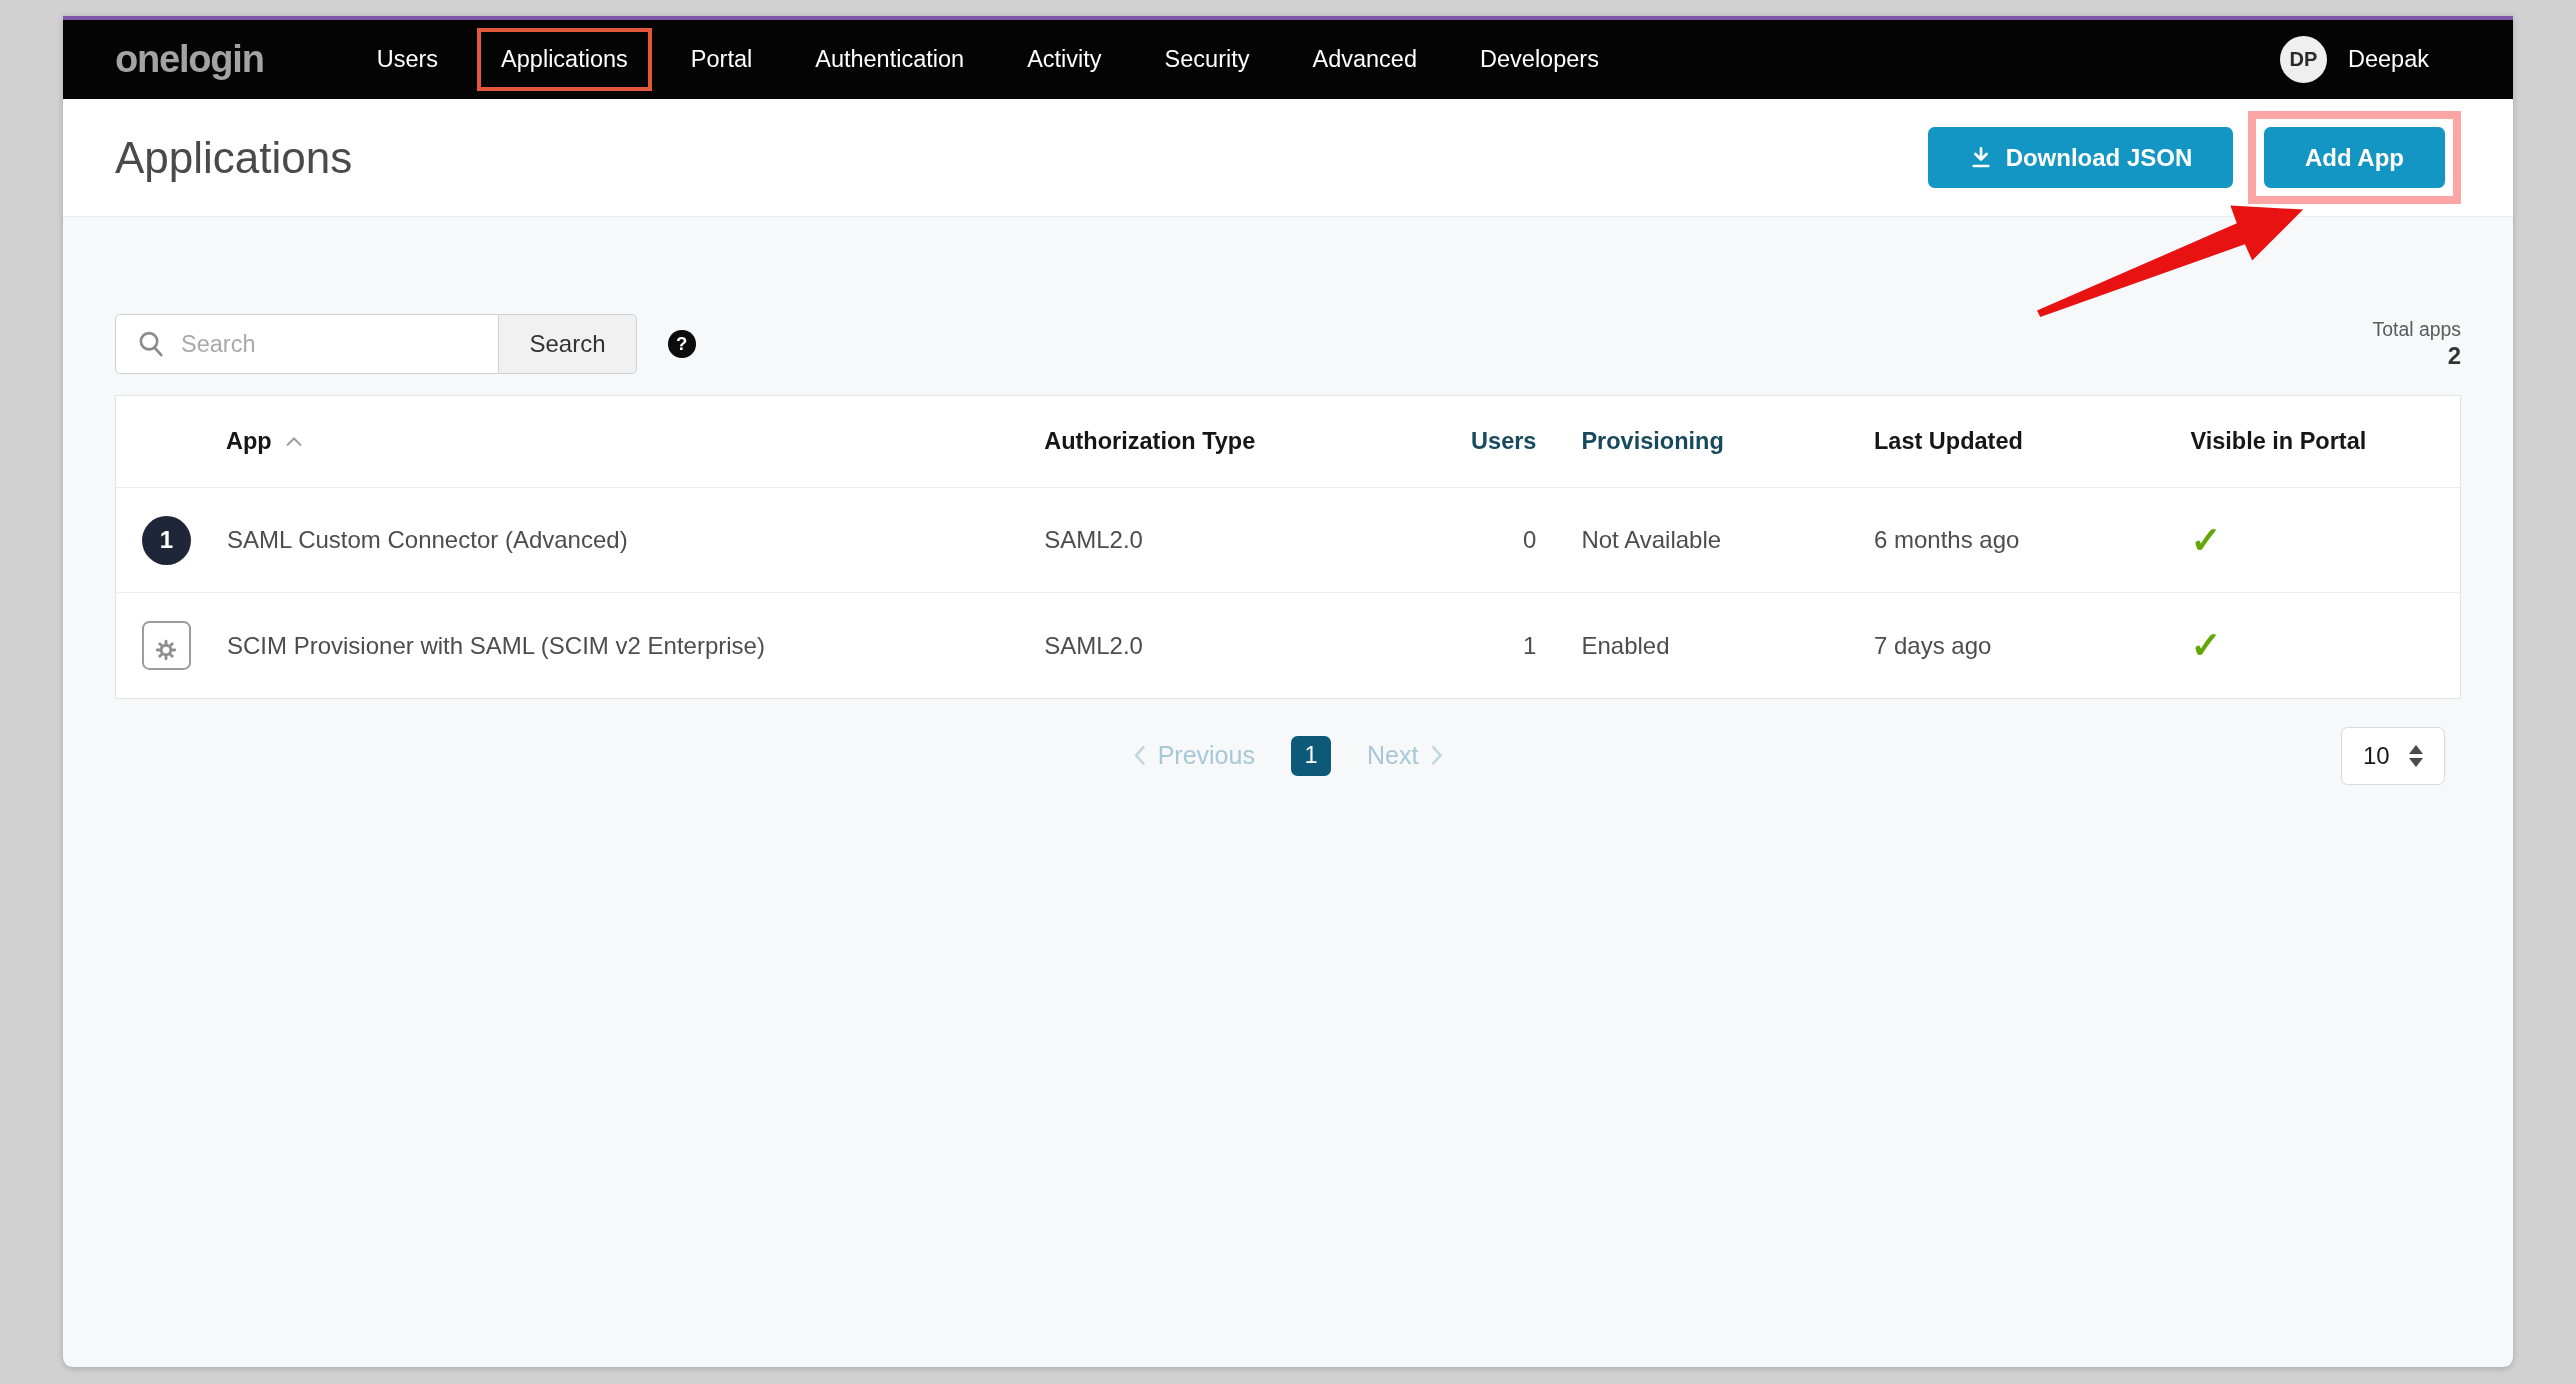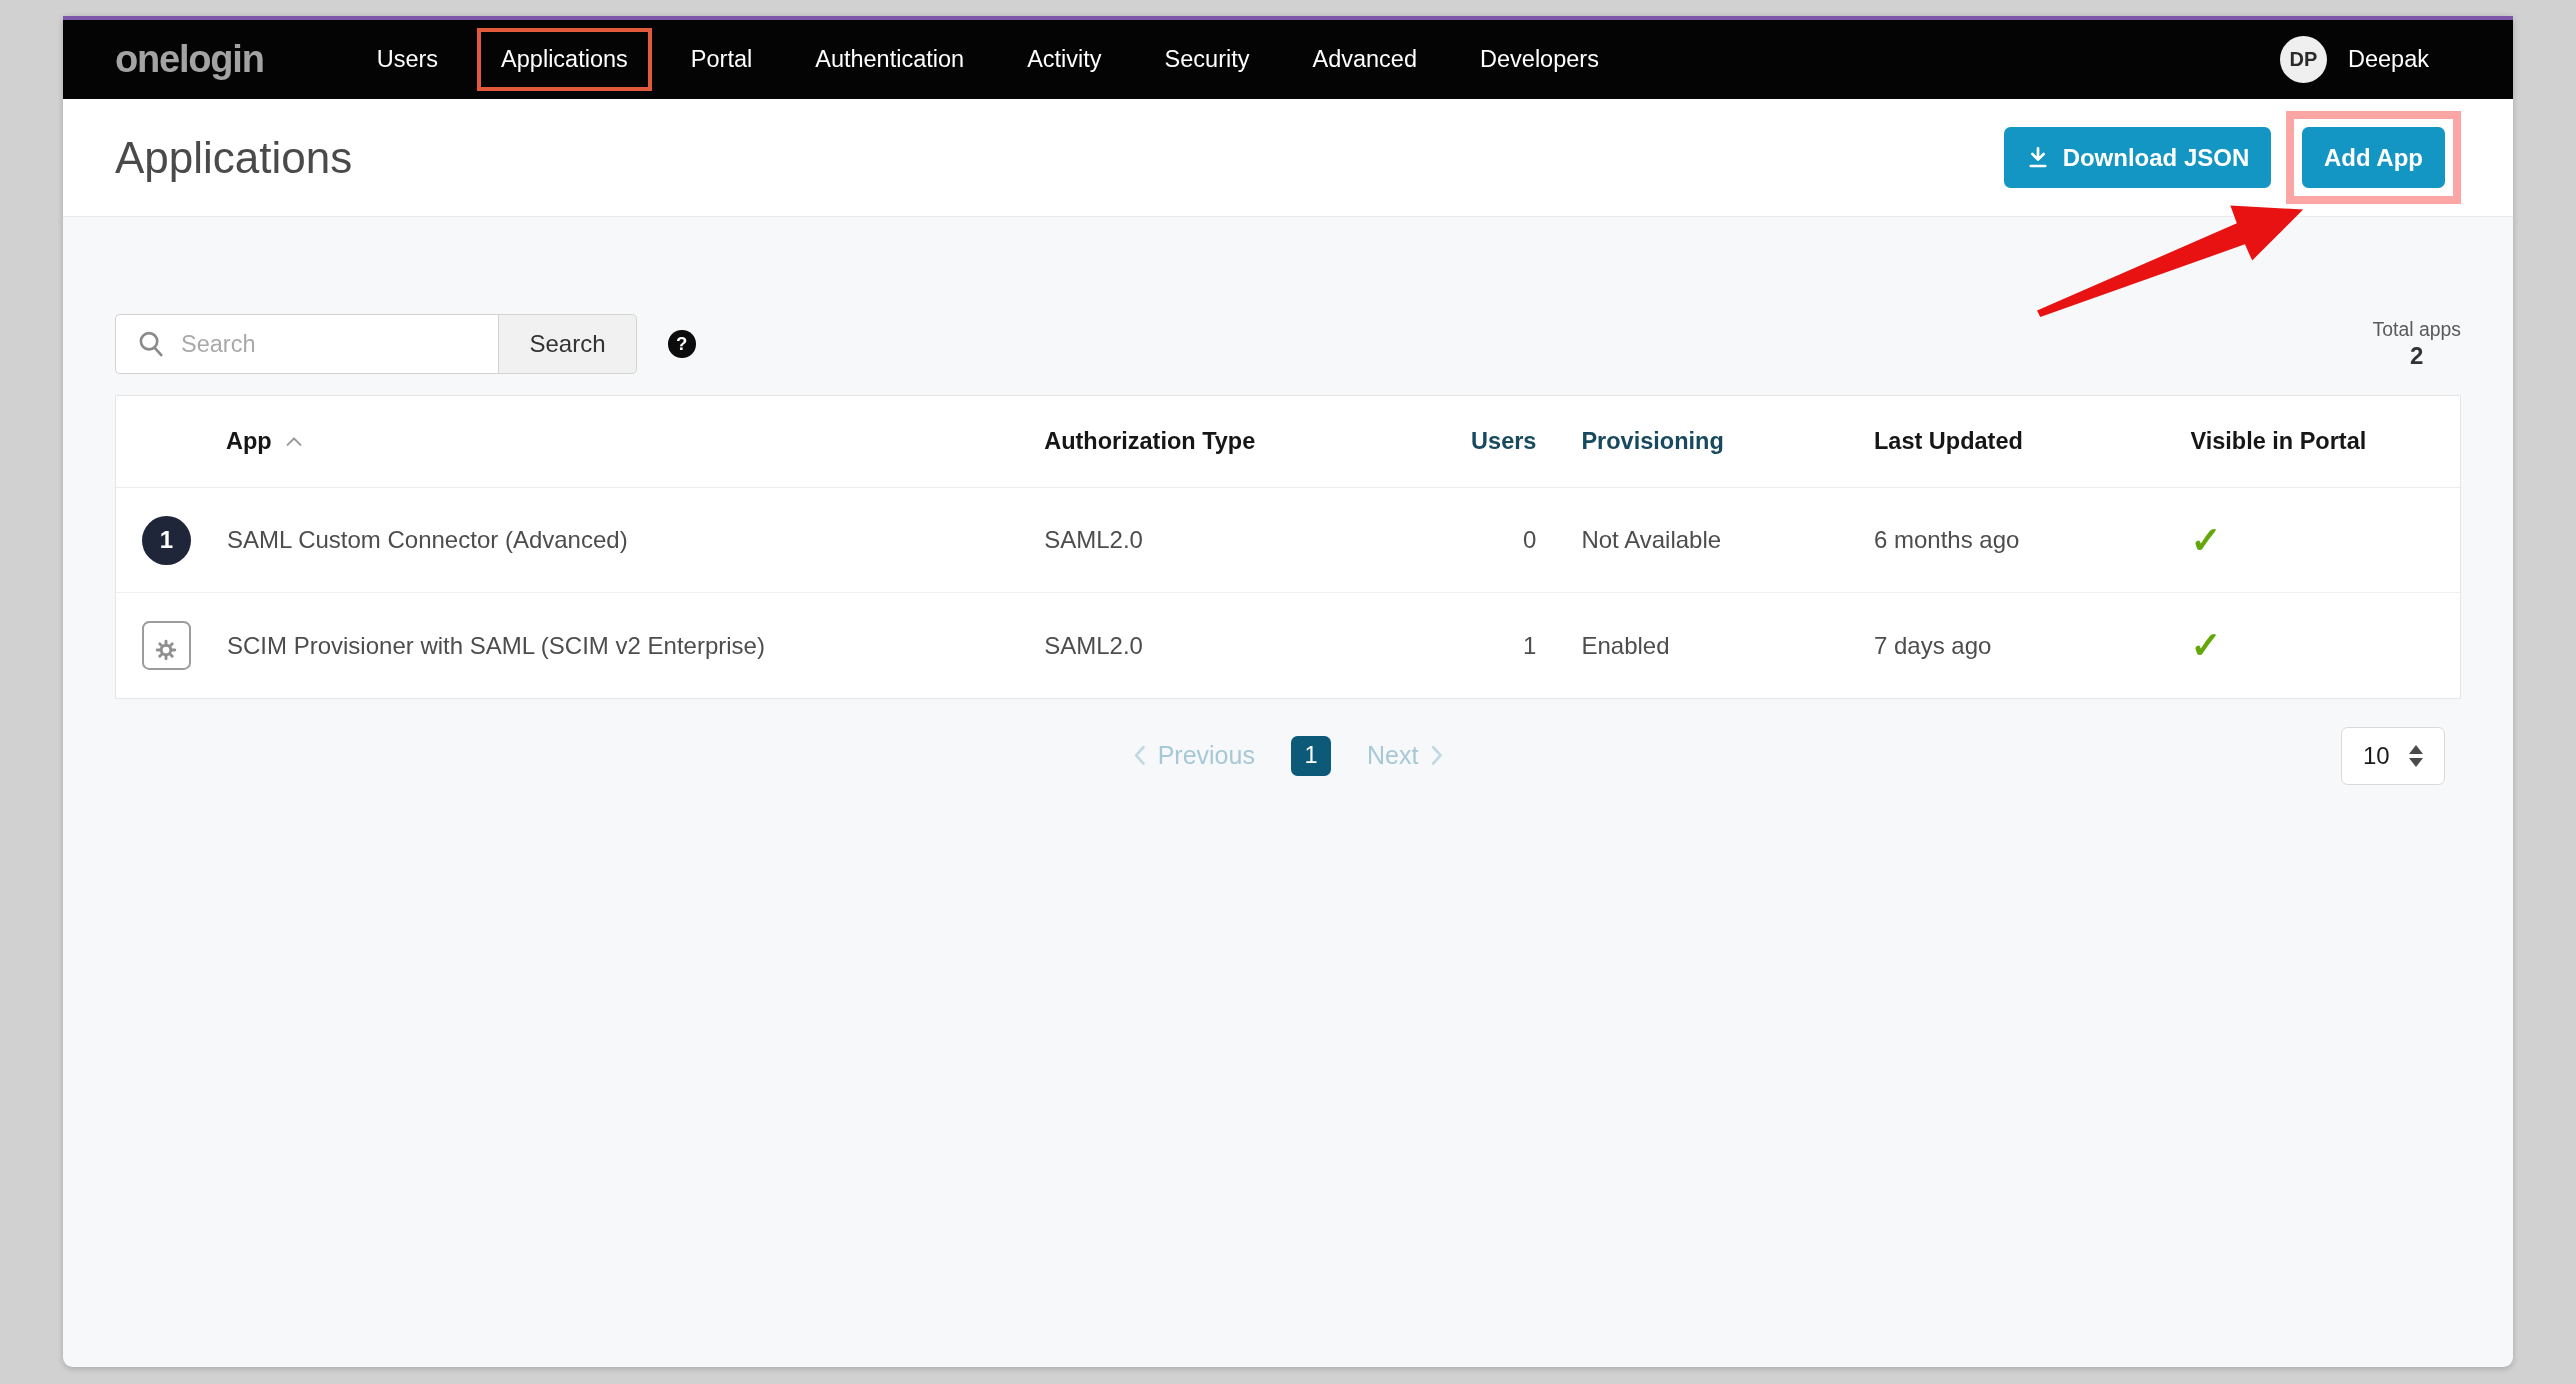--- a/index.html
+++ b/index.html
@@ -52,21 +52,21 @@
   .page-header {
     height:118px; background:#fff;
     border-bottom:1.6px solid #ebebeb;
     display:flex; align-items:center;
     padding:0 52px;
   }
   .page-title { font-size:44px; color:#4a4a4a; font-weight:400; }
   .header-actions { margin-left:auto; display:flex; align-items:center; gap:14.6px; }
   .btn-primary {
     background:#1496c4; color:#fff; border:none; border-radius:6.5px;
-    height:61px; padding:0 22px;
+    height:61px; padding:0 41px;
     font-size:24px; font-weight:700; font-family:inherit;
     display:flex; align-items:center; gap:13px; cursor:pointer;
   }
   .annotation-box {
     border:8px solid #fca5a5; padding:8px; background:transparent;
   }
 
   
   .page-body { padding:0 52px; }
   .toolbar { margin-top:97px; display:flex; align-items:center; }
@@ -85,21 +85,21 @@
     background:#f1f1f1; border:1.6px solid #d2d2d2; border-radius:0 4.9px 4.9px 0;
     font-size:24px; color:#333; font-family:inherit; cursor:pointer;
   }
   .help-icon {
     margin-left:31px;
     width:27.5px; height:27.5px; border-radius:50%;
     background:#0c0c0c; color:#fff;
     display:flex; align-items:center; justify-content:center;
     font-size:18.6px; font-weight:700; cursor:pointer;
   }
-  .total-apps { margin-left:auto; text-align:center; }
+  .total-apps { margin-left:auto; text-align:right; }
   .total-apps-label { font-size:19.4px; color:#5a5a5a; }
   .total-apps-value { font-size:24px; color:#333; font-weight:700; margin-top:1.6px; }
 
   
   .apps-table {
     margin-top:21px; background:#fff;
     border:0.8px solid #e5e5e5; border-radius:1px;
   }
   .trow {
     display:grid;

